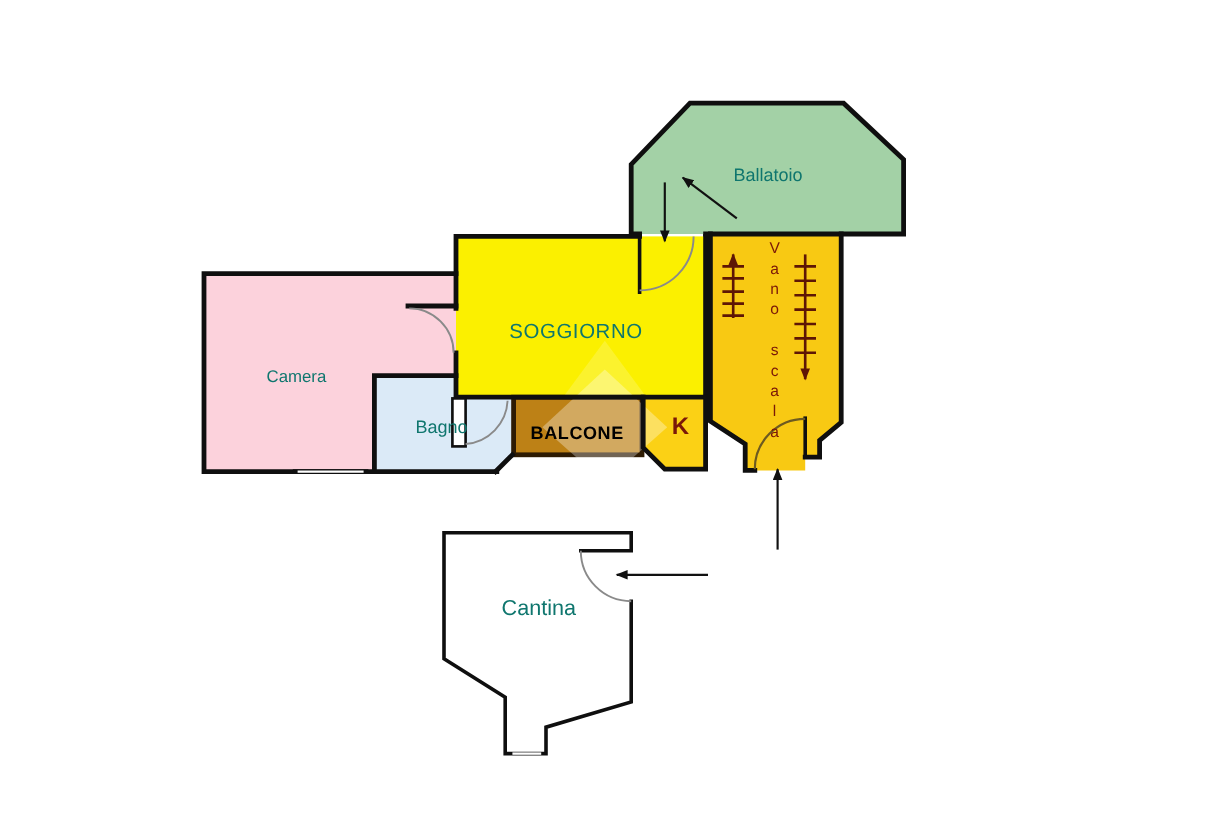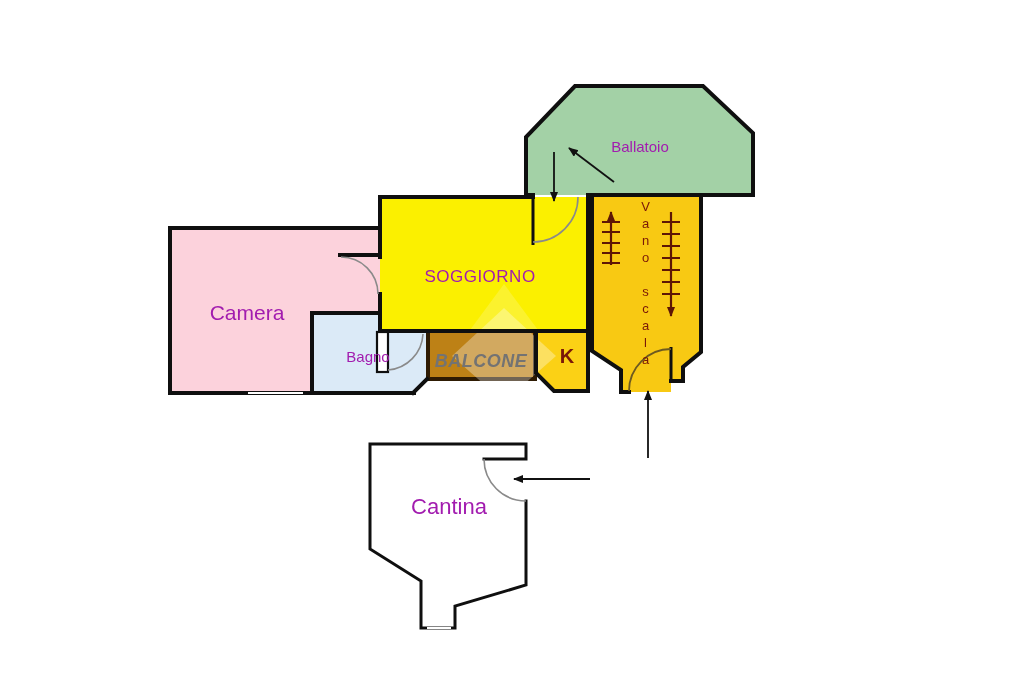--- a/index.html
+++ b/index.html
@@ -16,30 +16,30 @@
   .leaf{fill:none;stroke:#0f0f0f;stroke-width:3;stroke-linecap:butt;}
   .swing{fill:none;stroke:#8a8a8a;stroke-width:1.6;}
   .swing-dark{fill:none;stroke:#6d5a20;stroke-width:1.8;}
   .arrow{fill:none;stroke:#111111;stroke-width:1.8;}
   .stair{stroke:#5e1605;stroke-width:2.2;fill:none;}
   .win{stroke:#ffffff;stroke-width:2;fill:none;}
   .lbl{
     position:absolute;
     transform:translate(-50%,-50%);
     white-space:nowrap;
-    color:#a21caf;
+    color:#0f766e;
     font-family:"Liberation Sans", sans-serif;
   }
   .lbl-ballatoio{left:640px;top:146px;font-size:15px;}
   .lbl-soggiorno{left:480px;top:277px;font-size:17px;letter-spacing:0.5px;}
-  .lbl-camera{left:247px;top:313px;font-size:21px;text-align:center;}
+  .lbl-camera{left:247px;top:313px;font-size:14px;text-align:center;}
   .lbl-bagno{left:348px;top:356px;font-size:15px;margin-left:20px;}
-  .lbl-balcone{left:481px;top:361px;font-size:18px;font-weight:700;color:#737373;letter-spacing:0.5px;font-style:italic;}
+  .lbl-balcone{left:481px;top:361px;font-size:15px;font-weight:700;color:#000000;letter-spacing:0.5px;}
   .lbl-k{left:567px;top:356px;font-size:20px;font-weight:600;color:#7a1808;}
-  .lbl-cantina{left:449px;top:507px;font-size:22px;}
+  .lbl-cantina{left:449px;top:507px;font-size:18px;}
   .lbl-vanoscala{
     left:637px;top:199px;width:16px;height:150px;
     transform:none;
     writing-mode:vertical-rl;
     -webkit-text-orientation:upright;
     text-orientation:upright;
     letter-spacing:2px;
     font-size:13px;line-height:16px;
     color:#7a1808;
   }

